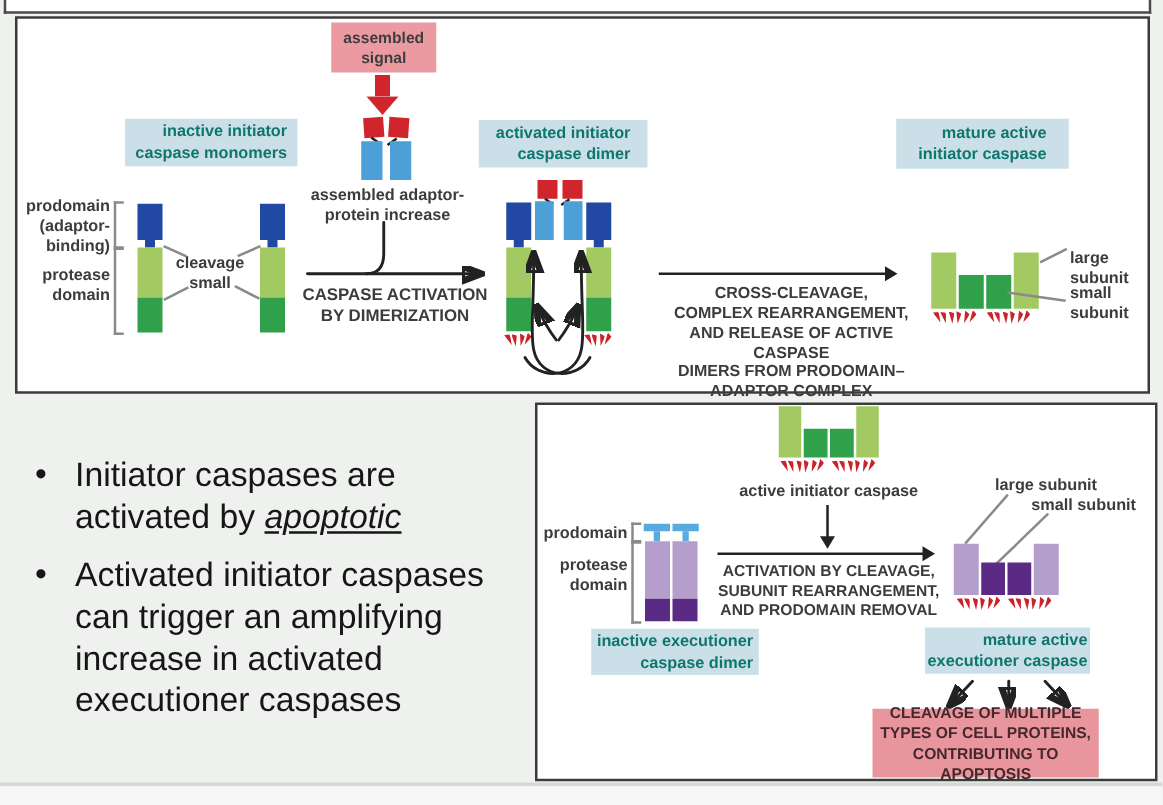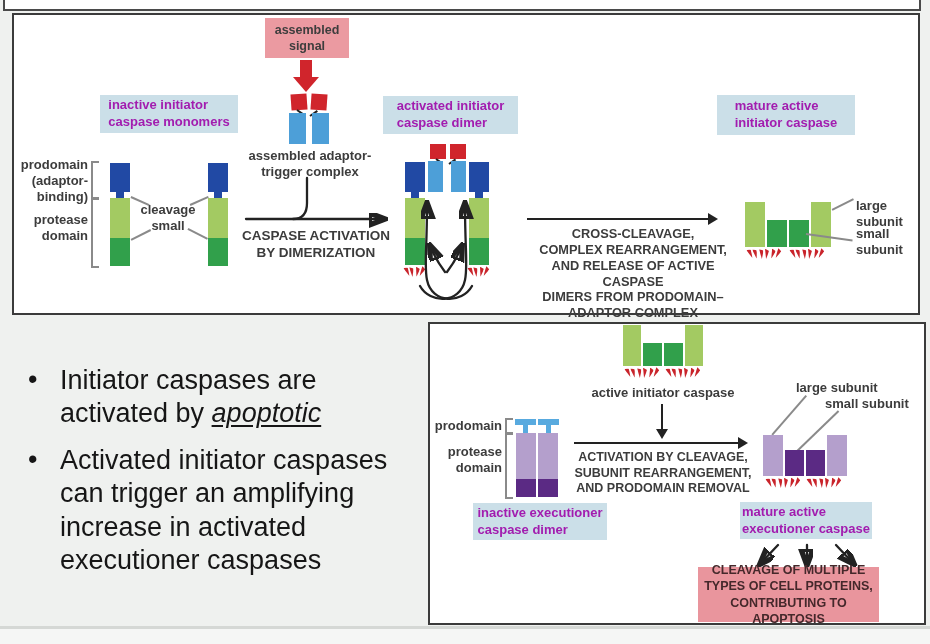--- a/index.html
+++ b/index.html
@@ -14,22 +14,22 @@
   body{width:930px;height:644px;background:#eff1ef;font-family:"Liberation Sans",sans-serif;overflow:hidden}
   .page{position:relative;width:930px;height:644px}
   .panel{position:absolute;background:#fff;border:2px solid var(--border-dark)}
   .blk{position:absolute}
   .c-dblue{background:var(--prodomain-blue)} .c-ablue{background:var(--adaptor-blue)}
   .c-lgreen{background:var(--large-green)} .c-dgreen{background:var(--small-green)}
   .c-red{background:var(--red)} .c-lpurple{background:var(--light-purple)}
   .c-dpurple{background:var(--dark-purple)} .c-tblue{background:var(--cap-blue)}
   .cap{position:absolute;font-weight:bold;color:var(--ink);white-space:pre-line;line-height:1.24;font-size:13px}
   .cap.center{text-align:center} .cap.right{text-align:right}
-  .labelbox{position:absolute;background:var(--label-bg);color:#a21caf;font-weight:bold;
-    text-align:left;white-space:pre-line;display:flex;align-items:center;justify-content:center;
+  .labelbox{position:absolute;background:var(--label-bg);color:#0f766e;font-weight:bold;
+    text-align:right;white-space:pre-line;display:flex;align-items:center;justify-content:center;
     font-size:13px;line-height:1.3}
   .pinkbox{position:absolute;background:var(--pink-box);color:#433;font-weight:bold;text-align:center;
     white-space:pre-line;display:flex;align-items:center;justify-content:center;font-size:12.5px;line-height:1.3}
   .harrow{position:absolute;height:2.4px;background:#222}
   .harrow::after{content:"";position:absolute;right:-9px;top:-4.8px;width:0;height:0;
     border-left:10px solid #222;border-top:6px solid transparent;border-bottom:6px solid transparent}
   .varrow{position:absolute;width:2.4px;background:#222}
   .varrow::after{content:"";position:absolute;bottom:-9px;left:-4.8px;width:0;height:0;
     border-top:10px solid #222;border-left:6px solid transparent;border-right:6px solid transparent}
   .gline{position:absolute;height:1.6px;background:var(--line-gray);transform-origin:left center}
@@ -64,21 +64,21 @@
   <div class="blk c-red" style="left:300px;top:60px;width:12px;height:17px"></div>
   <div class="blk c-red" style="left:293px;top:77px;width:26px;height:15px;clip-path:polygon(0 0,100% 0,50% 100%)"></div>
 
   <div class="blk c-red" style="left:291px;top:94px;width:16px;height:16px;transform:rotate(-4deg)"></div>
   <div class="blk c-red" style="left:311px;top:94px;width:16px;height:16px;transform:rotate(4deg)"></div>
   <div class="conn" style="left:297px;top:109px;width:9px;transform:rotate(35deg)"></div>
   <div class="conn" style="left:310px;top:115px;width:9px;transform:rotate(-35deg)"></div>
   <div class="blk c-ablue" style="left:289px;top:113px;width:17px;height:31px"></div>
   <div class="blk c-ablue" style="left:312px;top:113px;width:17px;height:31px"></div>
   <div class="cap center" style="left:235px;top:148px;width:150px">assembled adaptor-
-trigger complex</div>
+protein increase</div>
 
   <div class="labelbox" style="left:100px;top:95px;width:138px;height:38px">inactive initiator
 caspase monomers</div>
   <div class="labelbox" style="left:383px;top:96px;width:135px;height:38px">activated initiator
 caspase dimer</div>
   <div class="labelbox" style="left:717px;top:95px;width:138px;height:40px">mature active
 initiator caspase</div>
 
   <div class="blk c-dblue" style="left:110px;top:163px;width:20px;height:29px"></div>
   <div class="blk c-dblue" style="left:116px;top:192px;width:8px;height:6px"></div>

